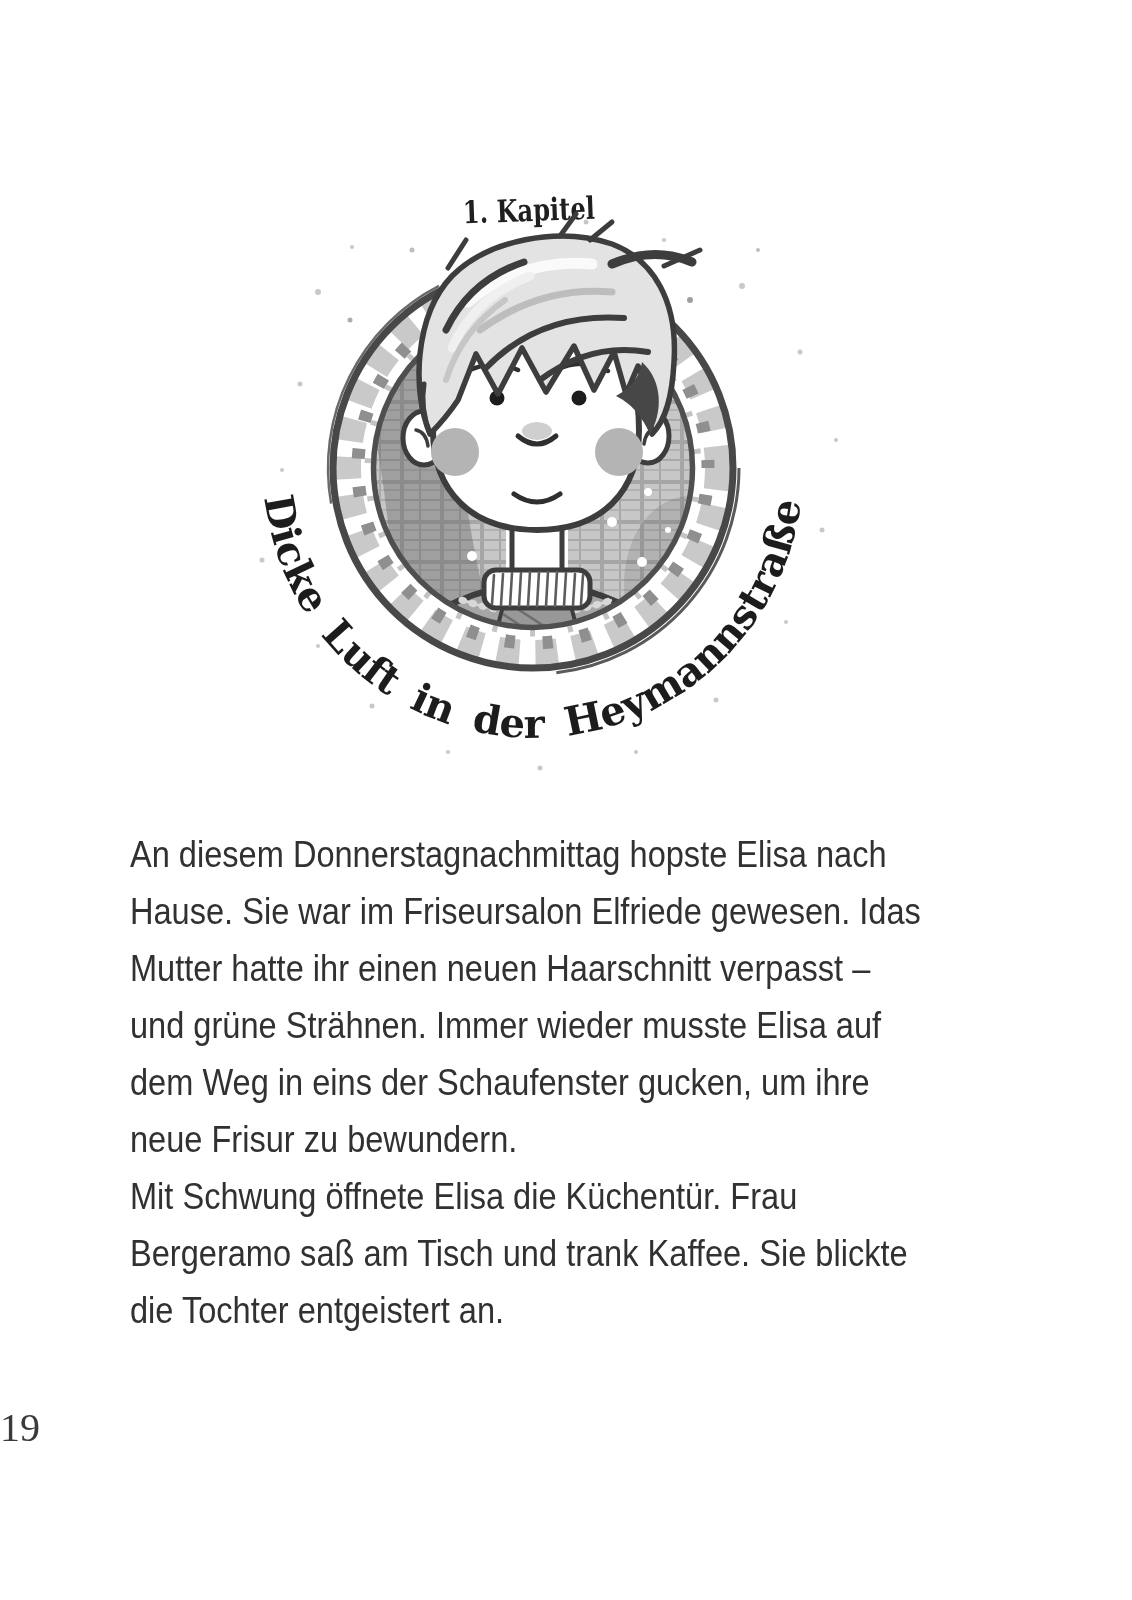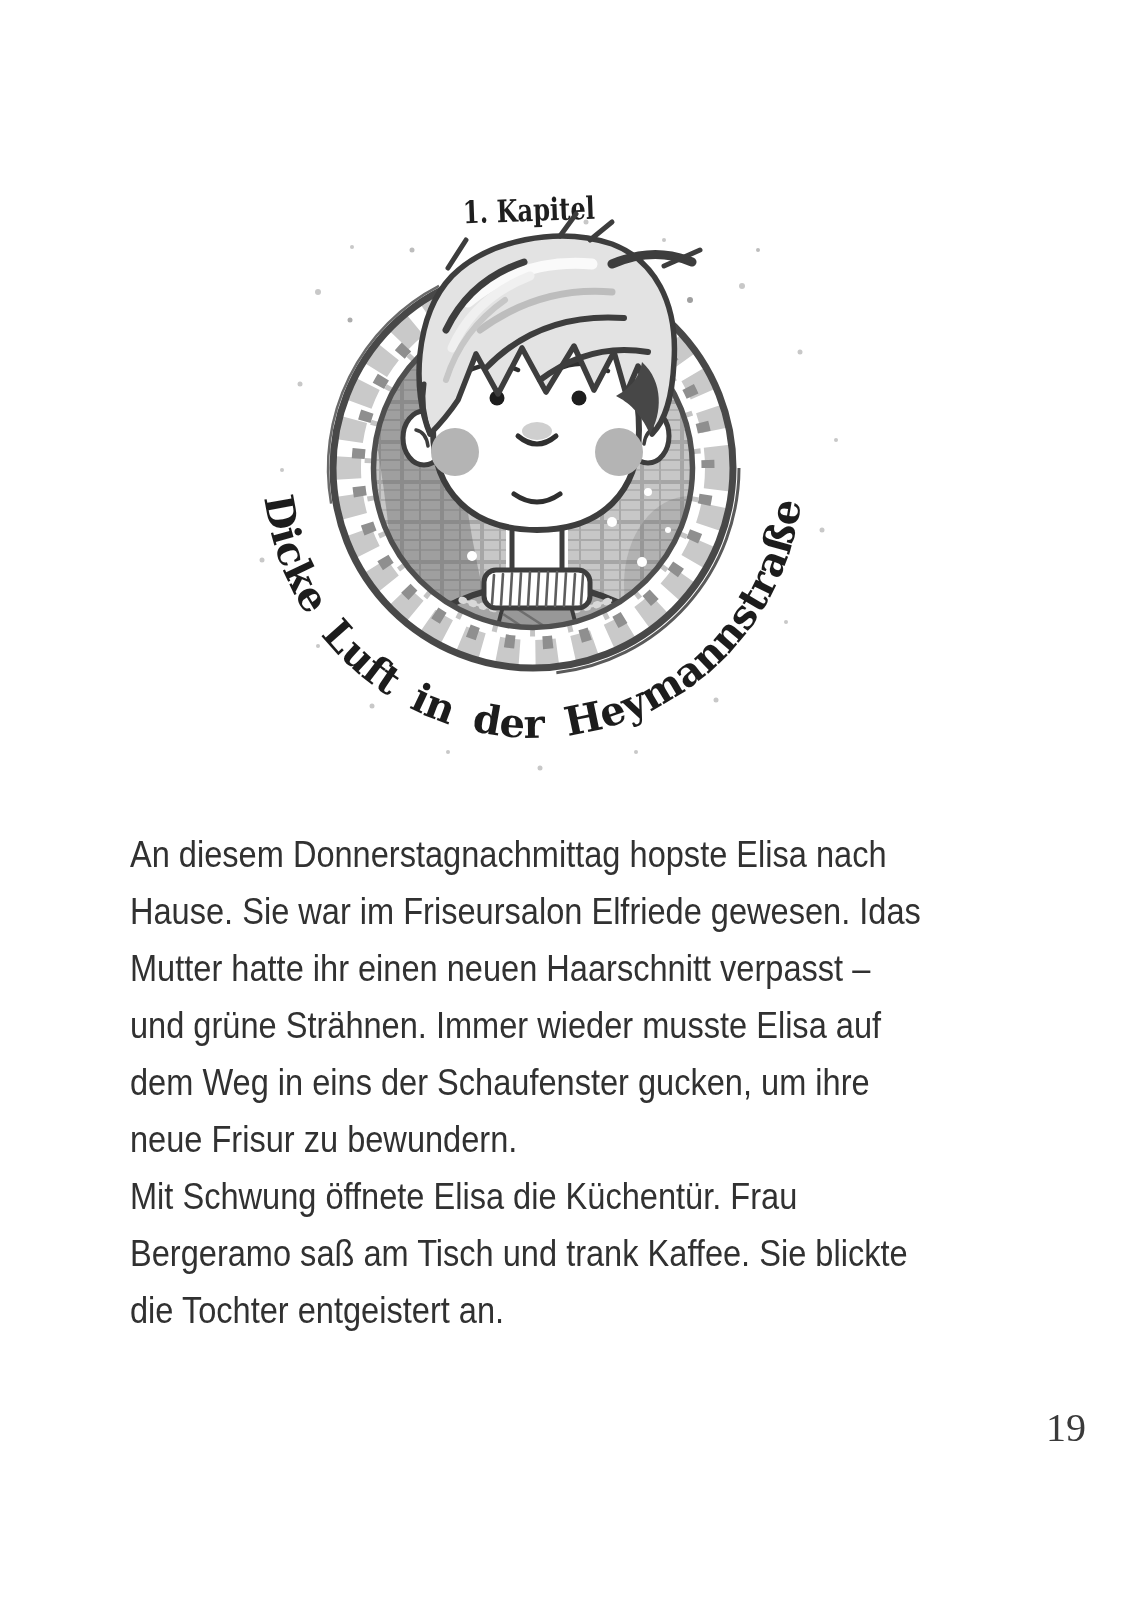--- a/index.html
+++ b/index.html
@@ -44,21 +44,21 @@
   }
   .body-text .line {
     transform: scaleX(0.88);
     transform-origin: 0 50%;
     white-space: nowrap;
   }
   .page-number {
     position: absolute;
     left: 0; top: 1404px;
     width: 1086px;
-    text-align: right;
+    text-align: left;
     font-family: "Liberation Serif", serif;
     font-size: 40px;
     color: #3a3a3a;
   }
 </style>
 </head>
 <body>
 
 <div class="book-page">
 

